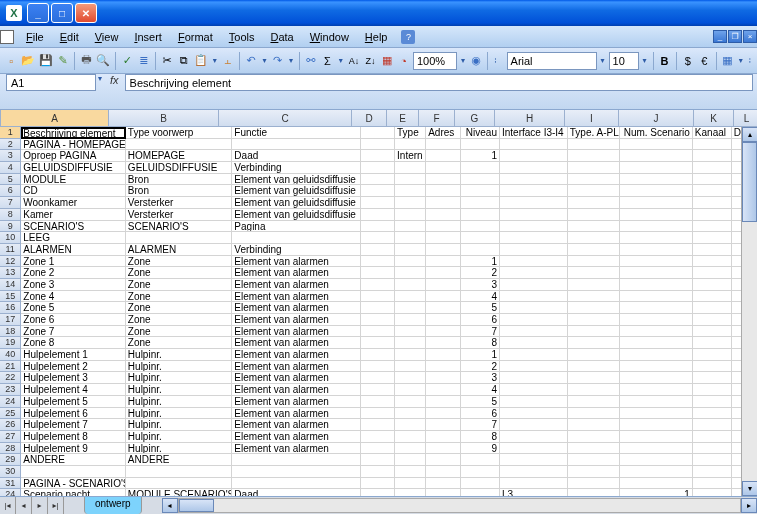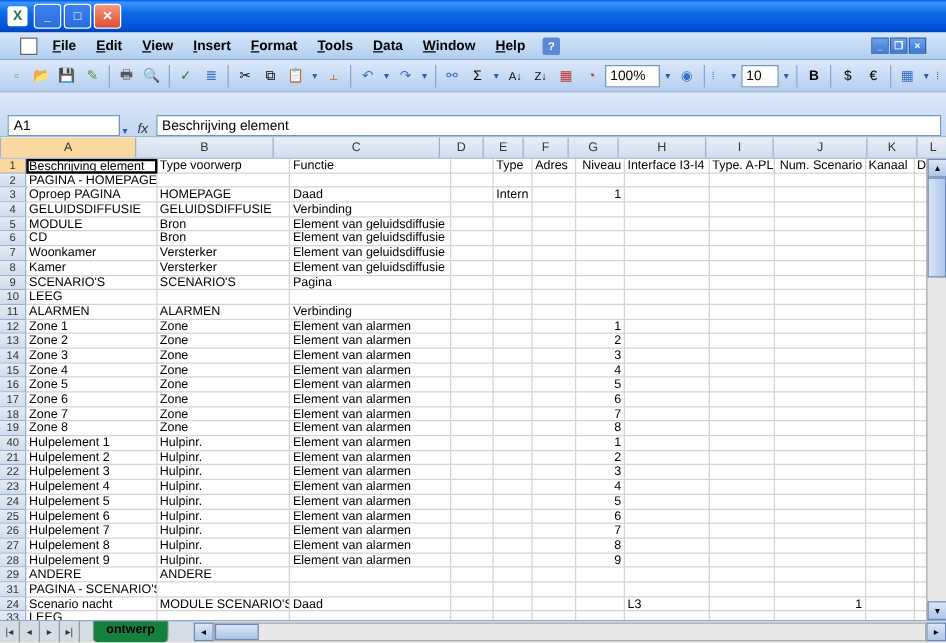--- a/index.html
+++ b/index.html
@@ -8,39 +8,39 @@
   
   .titlebar { background: linear-gradient(to bottom, #0058e6 0%, #3a93ff 8%, #0f6ae3 40%, #0050d8 88%, #003fb0 100%); height: 26px; display: flex; align-items: center; padding: 0 2px 0 6px; color: #fff; }
   .titlebar .app-icon { width: 16px; height: 16px; background: #fff; color: #217346; border-radius: 2px; display: flex; align-items: center; justify-content: center; font-weight: bold; font-size: 11px; margin-right: 5px; }
   .titlebar .title-text { flex: 1; font-size: 12px; font-weight: bold; text-shadow: 1px 1px 1px rgba(0,0,0,0.3); }
   .win-btns { display: flex; gap: 2px; }
   .win-btn { width: 22px; height: 20px; border: 1px solid #fff; border-radius: 3px; display: flex; align-items: center; justify-content: center; font-size: 10px; font-weight: bold; color: #fff; }
   .win-min, .win-max { background: linear-gradient(to bottom, #3c81f3, #2a6edc); }
   .win-close { background: linear-gradient(to bottom, #f49a7a, #e14b30); }
   
   
-  .menubar { background: linear-gradient(to bottom, #d6e7fb, #b1cff0); height: 22px; display: flex; align-items: center; padding: 0 16px; border-bottom: 1px solid #8ba8cf; font-weight: bold; }
+  .menubar { background: linear-gradient(to bottom, #d6e7fb, #b1cff0); height: 22px; display: flex; align-items: center; padding: 0 0; border-bottom: 1px solid #8ba8cf; }
   .menubar .doc-icon { width: 14px; height: 14px; background: #fff; border: 1px solid #666; margin-right: 4px; position: relative; }
   .menu-item { padding: 2px 8px; cursor: default; }
   .menu-item u { text-decoration: underline; }
   .menubar .right-btns { margin-left: auto; display: flex; gap: 1px; }
   .menubar .right-btns .btn { width: 14px; height: 13px; background: linear-gradient(to bottom,#6fa3eb,#3a77d4); border: 1px solid #2d5ca8; font-size: 8px; color: #fff; display: flex; align-items:center; justify-content:center;}
   .menu-help-icon { width:14px; height:14px; background:#5a8ad6; color:#fff; border-radius:2px; font-size:9px; display:flex; align-items:center; justify-content:center; margin-left:6px;}
   
   
   .toolbar { background: linear-gradient(to bottom, #dbe8fb, #b5d0ef); height: 26px; display: flex; align-items: center; padding: 0 4px; border-bottom: 1px solid #8ba8cf; gap: 2px; }
   .tb-btn { width: 20px; height: 20px; display: flex; align-items: center; justify-content: center; border: 1px solid transparent; border-radius: 2px; cursor: pointer; }
   .tb-sep { width: 1px; height: 18px; background: #8ba8cf; margin: 0 2px; }
   .tb-drop { font-size: 8px; color: #2d5ca8; padding: 0 2px; cursor: pointer; }
   .zoom-box { background: #fff; border: 1px solid #7a96bf; height: 18px; min-width: 44px; padding: 0 3px; display: flex; align-items: center; }
   .font-box { background: #fff; border: 1px solid #7a96bf; height: 18px; min-width: 90px; padding: 0 3px; display: flex; align-items: center; }
   .size-box { background: #fff; border: 1px solid #7a96bf; height: 18px; min-width: 30px; padding: 0 3px; display: flex; align-items: center; }
   
   
-  .formulabar { background: linear-gradient(to bottom, #dce9fb, #c2d7f0); height: 36px; display: flex; align-items: flex-end; border-bottom: 1px solid #8ba8cf; }
+  .formulabar { background: linear-gradient(to bottom, #dce9fb, #c2d7f0); height: 36px; display: flex; align-items: flex-start; border-bottom: 1px solid #8ba8cf; }
   .name-box { background: #fff; border: 1px solid #7a96bf; width: 90px; height: 17px; margin-left: 6px; padding: 0 4px; display: flex; align-items: center; }
   .fx-label { margin: 0 6px; font-style: italic; color: #333; }
   .formula-input { flex: 1; background: #fff; border: 1px solid #7a96bf; height: 17px; padding: 0 4px; display: flex; align-items: center; margin-right: 4px;}
   
   
   .grid-wrap { flex: 1; overflow: hidden; background: #fff; position: relative; display: flex; flex-direction: column; }
   .col-headers { display: flex; height: 17px; background: linear-gradient(to bottom, #e8eef8, #d0ddef); border-bottom: 1px solid #9bb0cf; }
   .corner { width: 22px; border-right: 1px solid #9bb0cf; background: linear-gradient(to bottom, #e8eef8, #d0ddef); }
   .col-h { border-right: 1px solid #9bb0cf; text-align: center; font-size: 10px; color: #333; line-height: 17px; }
   .col-h.selected { background: #f9d99f; }
@@ -50,21 +50,21 @@
   .row-h { width: 22px; background: linear-gradient(to bottom, #e4ebf6, #d0ddef); border-right: 1px solid #9bb0cf; border-bottom: 1px solid #9bb0cf; text-align: center; font-size: 9px; color: #333; line-height: 11px; }
   .row-h.selected { background: #f9d99f; }
   .cell { border-right: 1px solid #d4d4d4; border-bottom: 1px solid #d4d4d4; padding: 0 2px; font-size: 10px; line-height: 11px; overflow: hidden; white-space: nowrap; height: 11.7px; }
   .cell.num { text-align: right; }
   .cell.active { border: 2px solid #000; line-height: 9px; padding: 0; }
   
   
   .bottom-bar { height: 18px; display: flex; background: #d6dce5; border-top: 1px solid #8ba8cf; }
   .tab-nav { display: flex; }
   .tab-nav-btn { width: 16px; background: #d6dce5; border-right: 1px solid #999; display: flex; align-items: center; justify-content: center; font-size: 8px; color: #333; cursor: pointer; }
-  .sheet-tab { background: #15803d; border: 1px solid #999; border-top: none; border-bottom: none; padding: 1px 10px; font-size: 10px; font-weight: bold; border-radius: 0 0 4px 4px; margin-left: 10px; }
+  .sheet-tab { background: #7dd3fc; border: 1px solid #999; border-top: none; border-bottom: none; padding: 1px 10px; font-size: 10px; font-weight: normal; border-radius: 0 0 4px 4px; margin-left: 20px; }
   .hscroll { flex: 1; background: #d6dce5; display: flex; align-items: center; margin-left: 20px; position: relative; }
   .hscroll-track { flex: 1; height: 15px; background: #e8e8e8; border: 1px solid #aaa; position: relative; }
   .hscroll-thumb { position: absolute; left: 0; width: 35px; height: 13px; background: linear-gradient(to bottom, #d8e4f7, #aec7e8); border: 1px solid #6a88b8; }
   .scroll-btn { width: 16px; height: 15px; background: linear-gradient(to bottom, #d8e4f7, #aec7e8); border: 1px solid #6a88b8; display: flex; align-items:center; justify-content:center; font-size:8px;}
   
   .vscroll { position: absolute; right: 0; top: 17px; bottom: 0; width: 16px; background: #e8e8e8; border-left: 1px solid #aaa; display: flex; flex-direction: column;}
   .vscroll-track { flex:1; position: relative;}
   .vscroll-thumb { position: absolute; top:0; left:0; right:0; height: 80px; background: linear-gradient(to right, #d8e4f7, #aec7e8); border: 1px solid #6a88b8;}
   
   
@@ -183,20 +183,23 @@
       <span>100%</span>
     </div>
   <div class="tb-drop">▾</div>
   <div class="tb-btn">
       <span class="ic" style="color:#3a6fc4">◉</span>
     </div>
   <div class="tb-sep"></div>
   <div class="tb-drop">⁞</div>
   <div style="width:6px"></div>
 
+  <div class="font-box">
+      <span>Arial</span>
+    </div>
   <div class="tb-drop">▾</div>
   <div class="size-box">
       <span>10</span>
     </div>
   <div class="tb-drop">▾</div>
   <div class="tb-sep"></div>
   <div class="tb-btn">
       <b>B</b>
     </div>
   <div class="tb-sep"></div>
@@ -673,20 +676,35 @@
         <div class="cell cE"></div>
         <div class="cell cF"></div>
         <div class="cell cG num"></div>
         <div class="cell cH"></div>
         <div class="cell cI"></div>
         <div class="cell cJ num"></div>
         <div class="cell cK"></div>
         <div class="cell cL num"></div>
       </div>
       <div class="row">
+        <div class="row-h">30</div>
+        <div class="cell cA"></div>
+        <div class="cell cB"></div>
+        <div class="cell cC"></div>
+        <div class="cell cD"></div>
+        <div class="cell cE"></div>
+        <div class="cell cF"></div>
+        <div class="cell cG num"></div>
+        <div class="cell cH"></div>
+        <div class="cell cI"></div>
+        <div class="cell cJ num"></div>
+        <div class="cell cK"></div>
+        <div class="cell cL num"></div>
+      </div>
+      <div class="row">
         <div class="row-h">31</div>
         <div class="cell cA">PAGINA - SCENARIO'S</div>
         <div class="cell cB"></div>
         <div class="cell cC"></div>
         <div class="cell cD"></div>
         <div class="cell cE"></div>
         <div class="cell cF"></div>
         <div class="cell cG num"></div>
         <div class="cell cH"></div>
         <div class="cell cI"></div>

